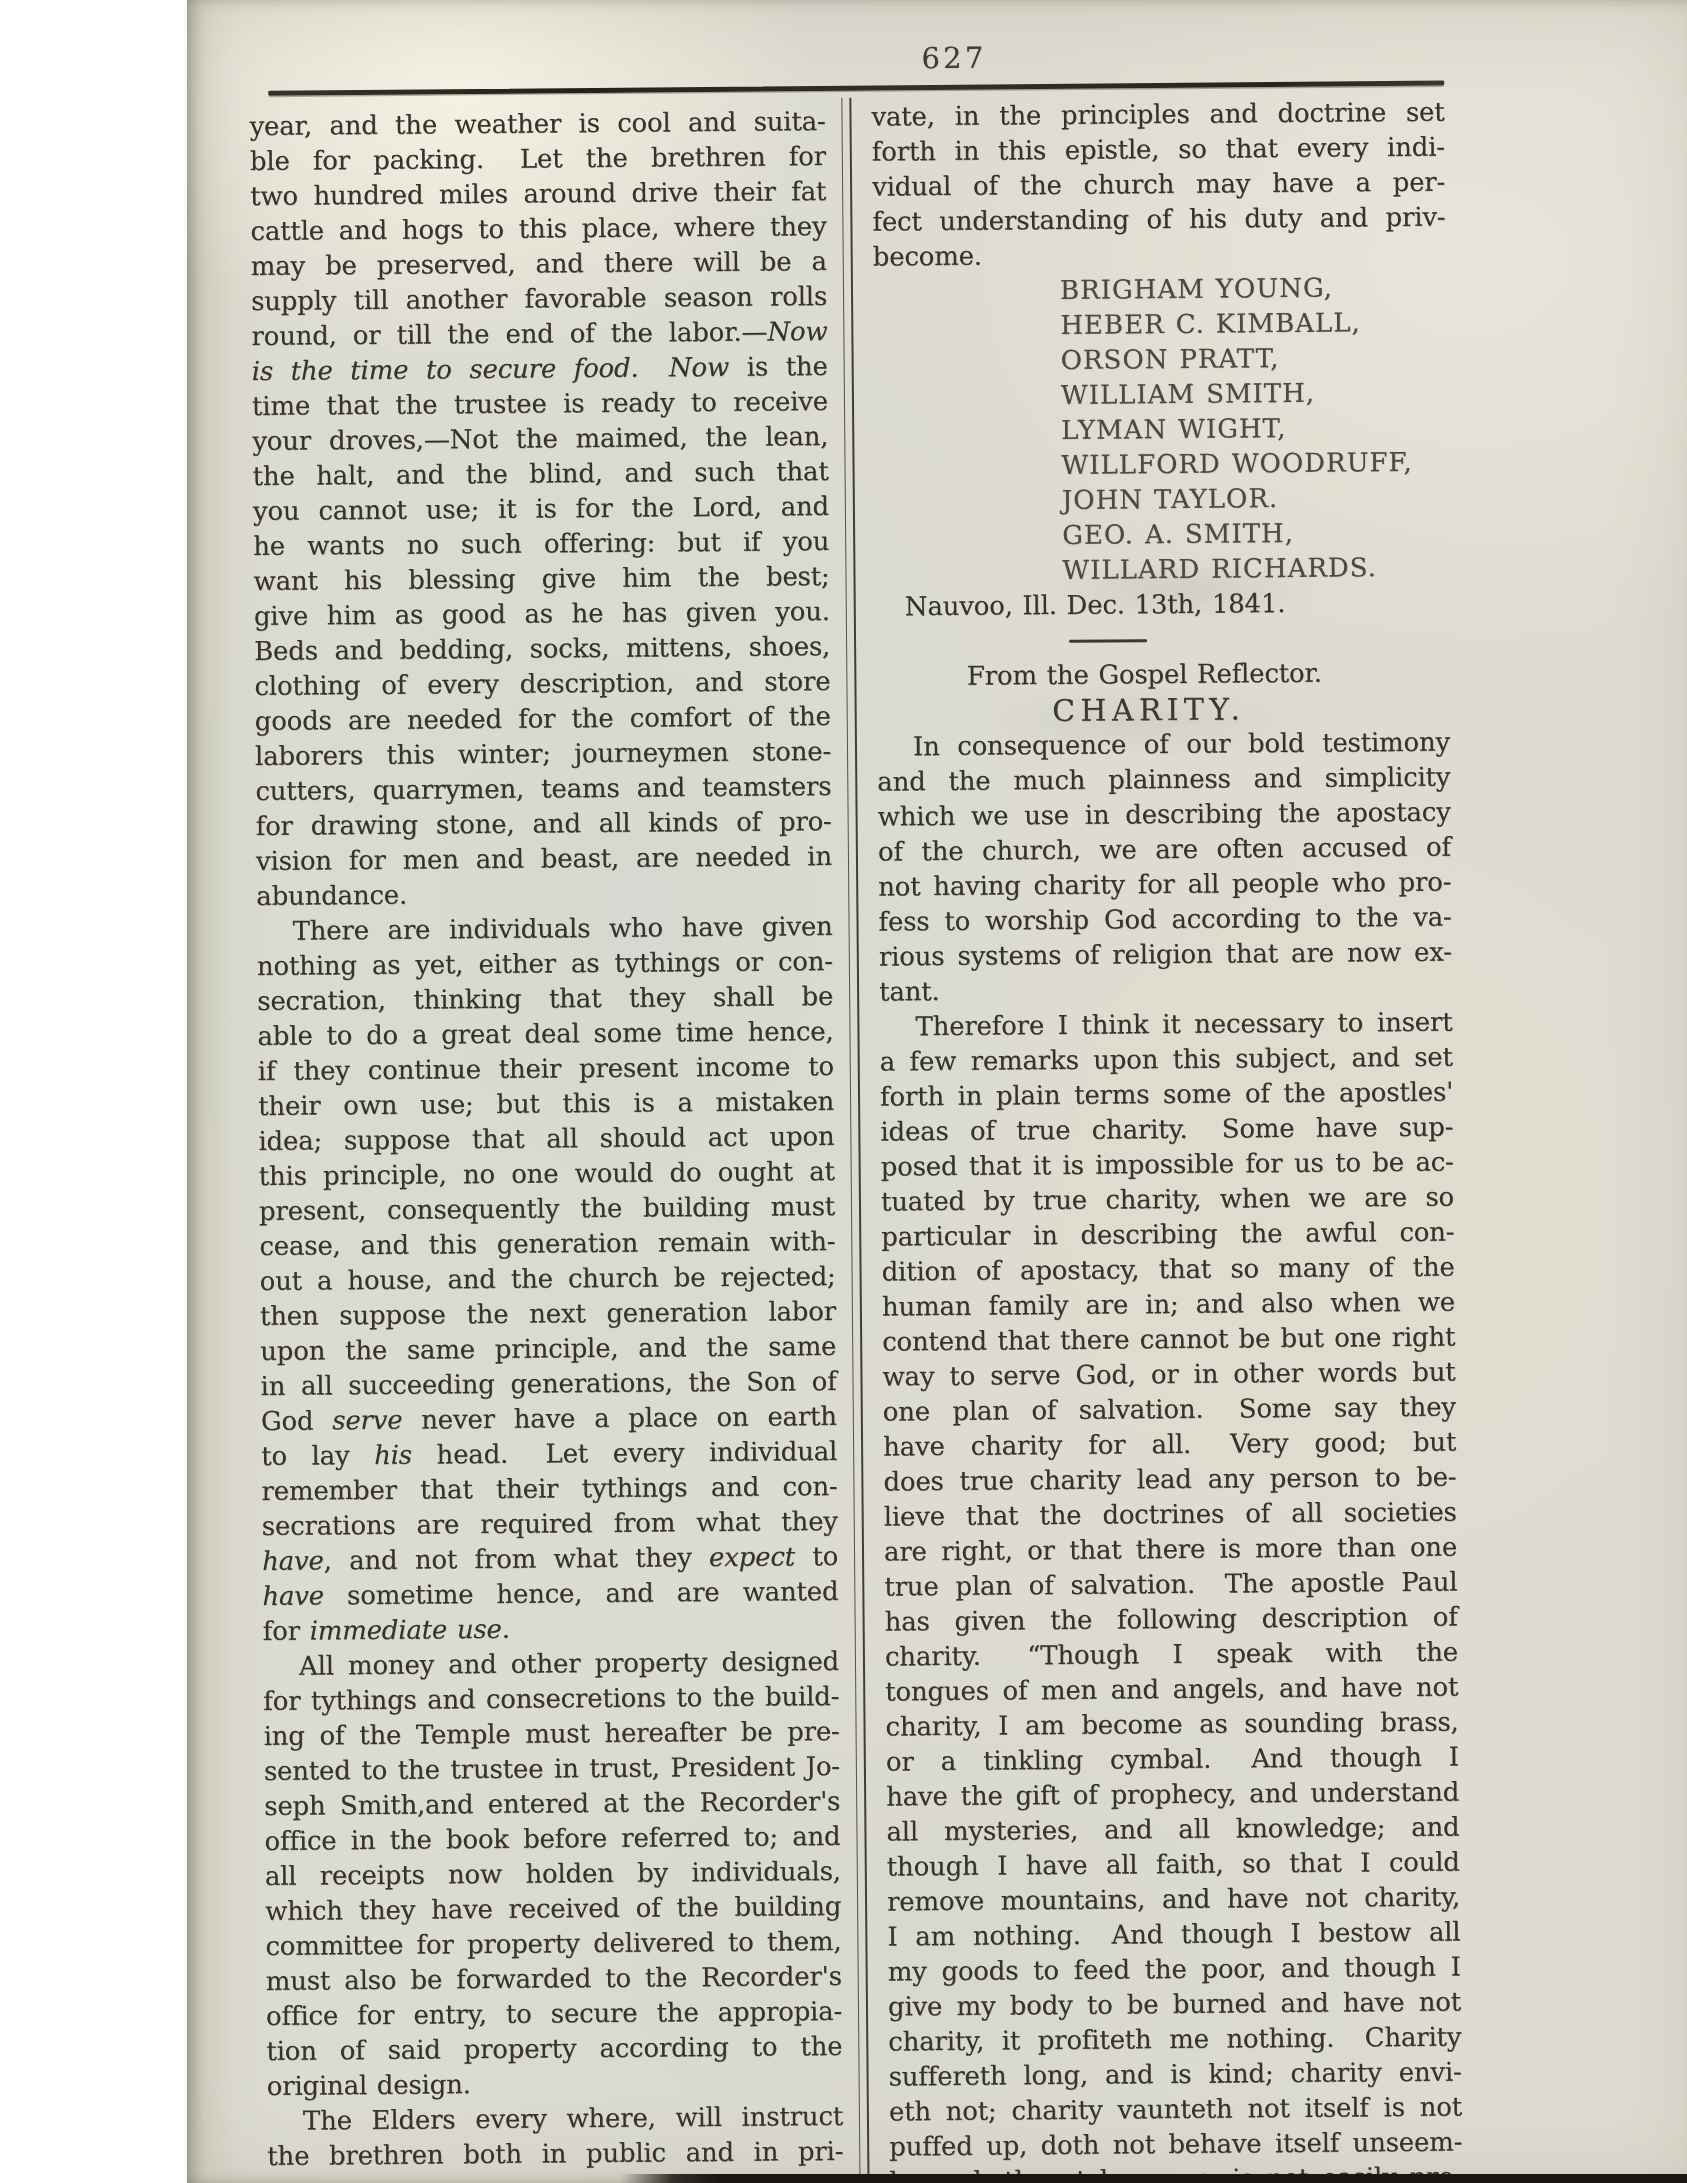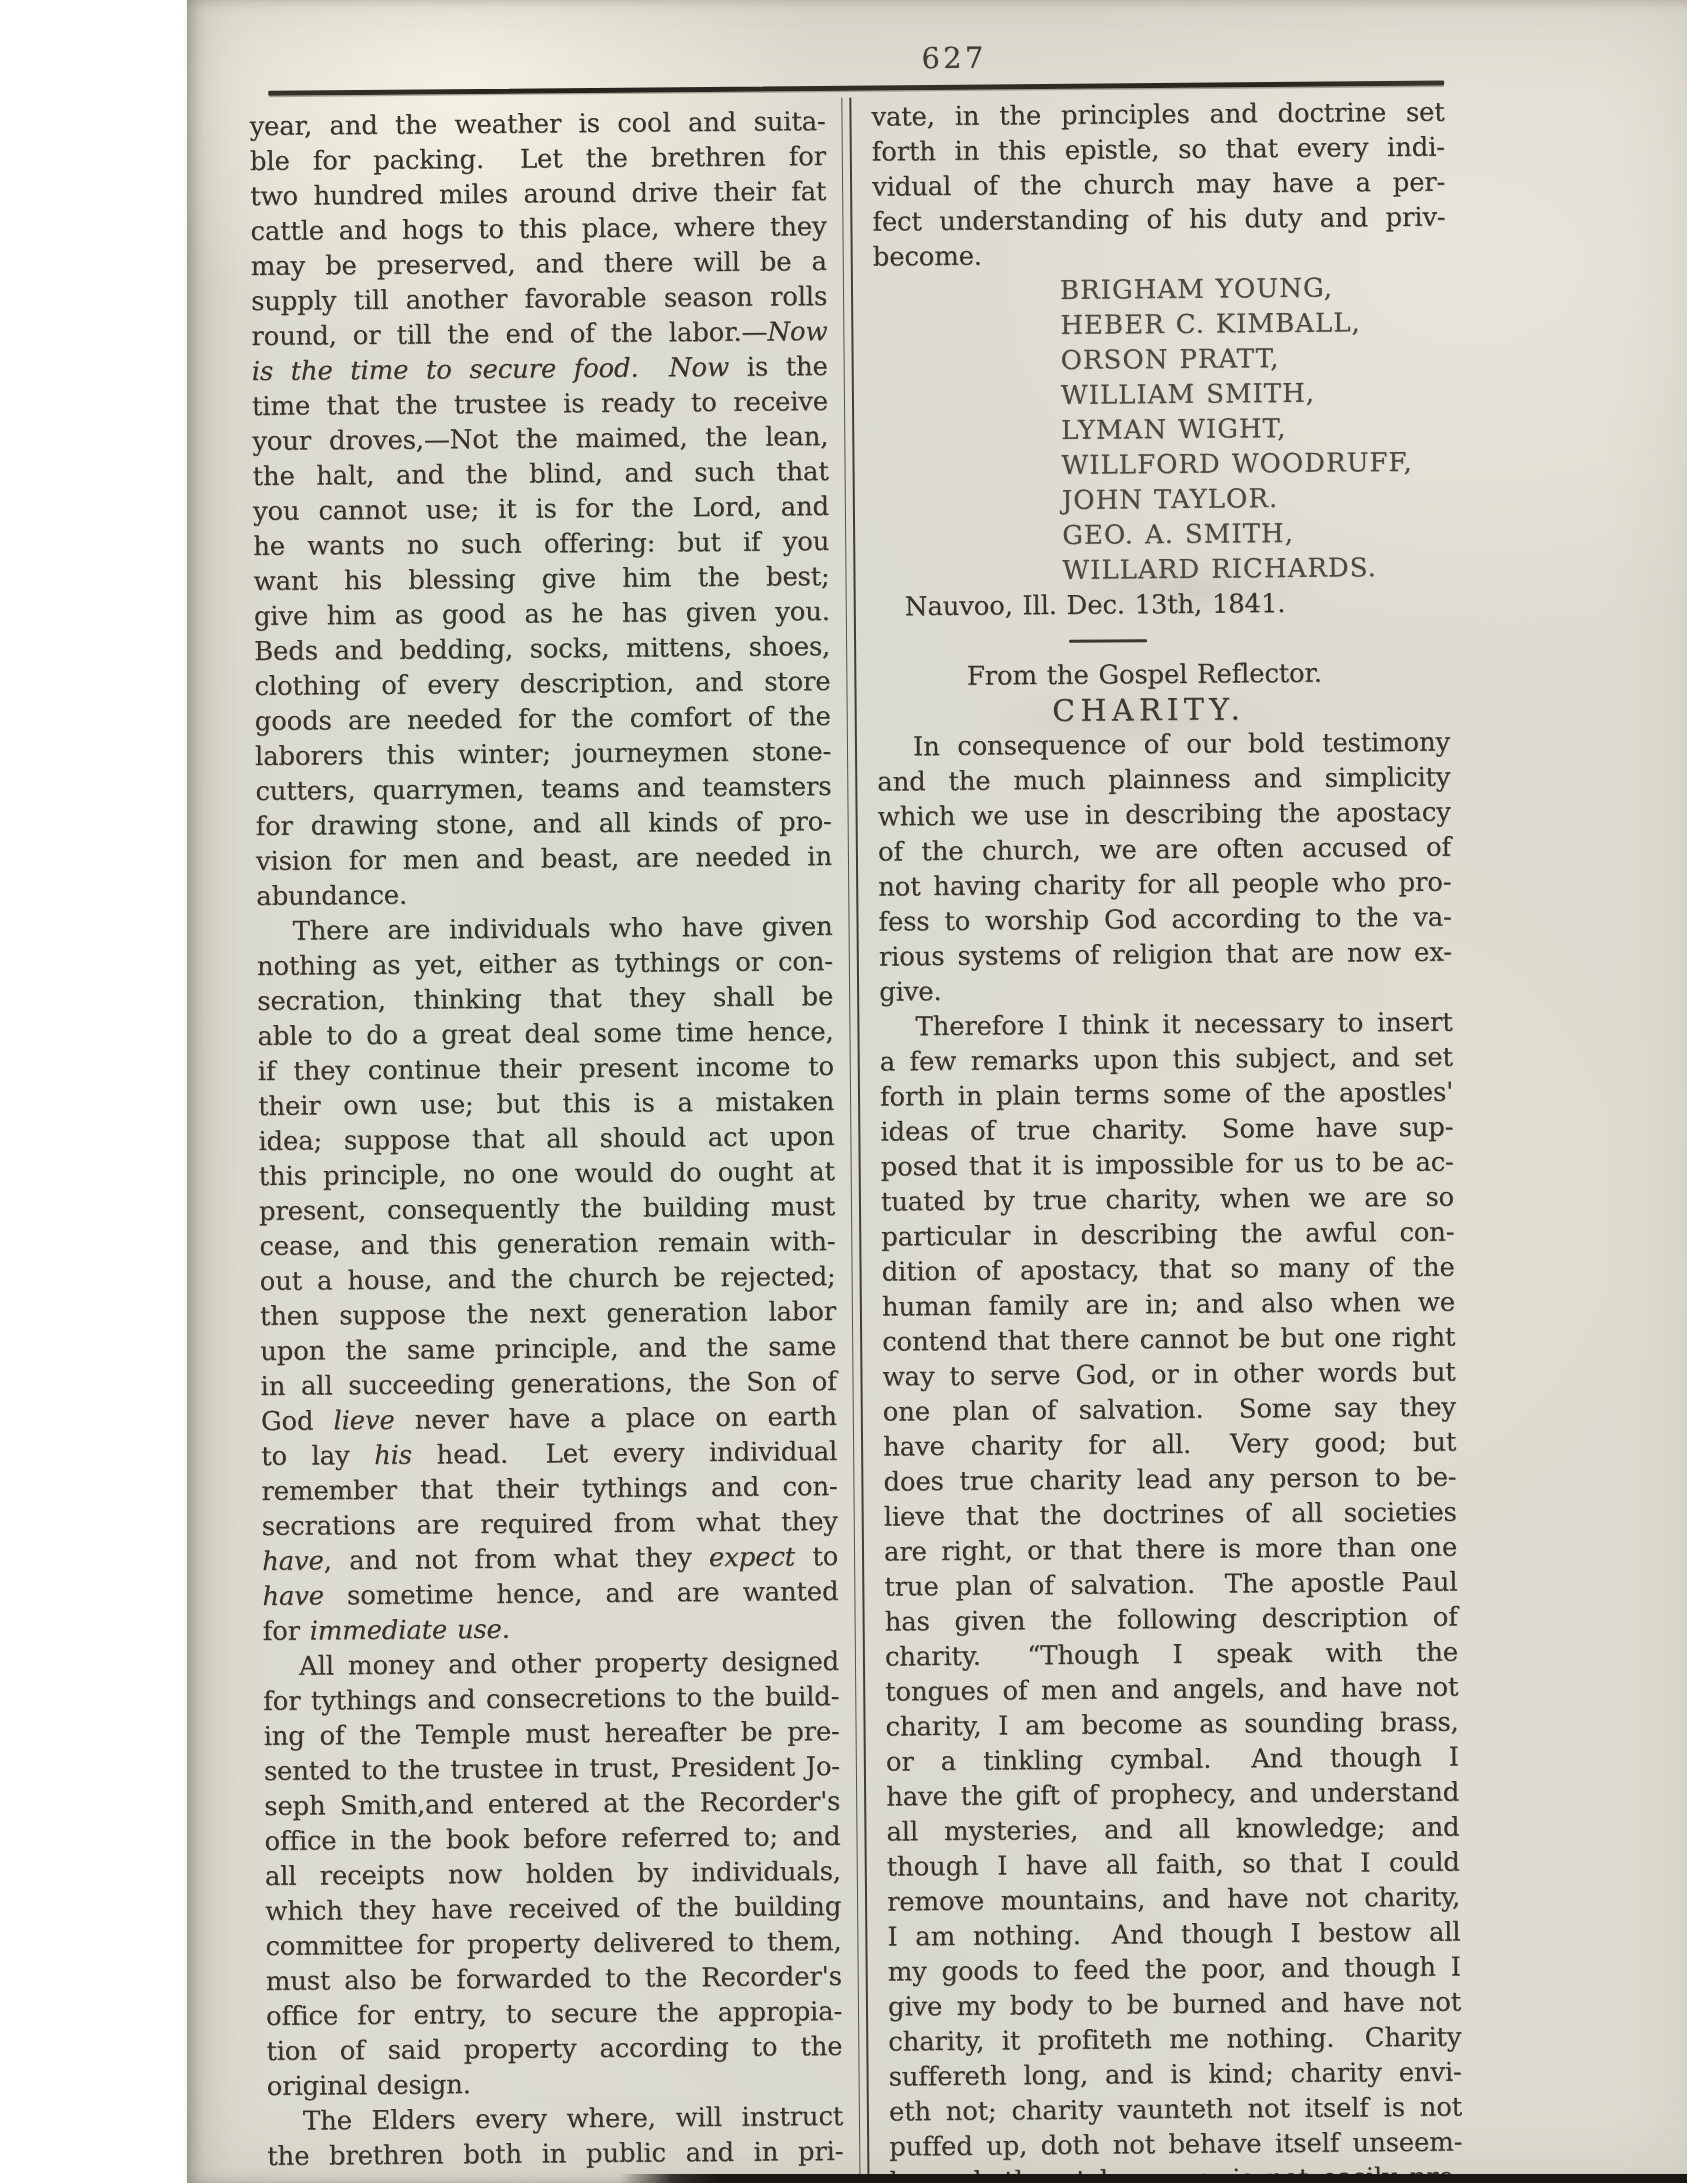--- a/index.html
+++ b/index.html
@@ -102,21 +102,21 @@
         <div class="line just"><span>if they continue their present income to</span></div>
         <div class="line just"><span>their own use; but this is a mistaken</span></div>
         <div class="line just"><span>idea; suppose that all should act upon</span></div>
         <div class="line just"><span>this principle, no one would do ought at</span></div>
         <div class="line just"><span>present, consequently the building must</span></div>
         <div class="line just"><span>cease, and this generation remain with-</span></div>
         <div class="line just"><span>out a house, and the church be rejected;</span></div>
         <div class="line just"><span>then suppose the next generation labor</span></div>
         <div class="line just"><span>upon the same principle, and the same</span></div>
         <div class="line just"><span>in all succeeding generations, the Son of</span></div>
-        <div class="line just"><span>God </span><i>lieve</i><span> never have a place on earth</span></div>
+        <div class="line just"><span>God </span><i>serve</i><span> never have a place on earth</span></div>
         <div class="line just"><span>to lay </span><i>his</i><span> head.  Let every individual</span></div>
         <div class="line just"><span>remember that their tythings and con-</span></div>
         <div class="line just"><span>secrations are required from what they</span></div>
         <div class="line just"><i>have</i><span>, and not from what they </span><i>expect</i><span> to</span></div>
         <div class="line just"><i>have</i><span> sometime hence, and are wanted</span></div>
         <div class="line"><span>for </span><i>immediate use.</i></div>
         <div class="line just indent"><span>All money and other property designed</span></div>
         <div class="line just"><span>for tythings and consecretions to the build-</span></div>
         <div class="line just"><span>ing of the Temple must hereafter be pre-</span></div>
         <div class="line just"><span>sented to the trustee in trust, President Jo-</span></div>
@@ -153,21 +153,21 @@
         </div>
         <div class="line center">From the Gospel Reflector.</div>
         <div class="line charity">CHARITY.</div>
         <div class="line just indent"><span>In consequence of our bold testimony</span></div>
         <div class="line just"><span>and the much plainness and simplicity</span></div>
         <div class="line just"><span>which we use in describing the apostacy</span></div>
         <div class="line just"><span>of the church, we are often accused of</span></div>
         <div class="line just"><span>not having charity for all people who pro-</span></div>
         <div class="line just"><span>fess to worship God according to the va-</span></div>
         <div class="line just"><span>rious systems of religion that are now ex-</span></div>
-        <div class="line"><span>give.</span></div>
+        <div class="line"><span>tant.</span></div>
         <div class="line just indent"><span>Therefore I think it necessary to insert</span></div>
         <div class="line just"><span>a few remarks upon this subject, and set</span></div>
         <div class="line just"><span>forth in plain terms some of the apostles'</span></div>
         <div class="line just"><span>ideas of true charity.  Some have sup-</span></div>
         <div class="line just"><span>posed that it is impossible for us to be ac-</span></div>
         <div class="line just"><span>tuated by true charity, when we are so</span></div>
         <div class="line just"><span>particular in describing the awful con-</span></div>
         <div class="line just"><span>dition of apostacy, that so many of the</span></div>
         <div class="line just"><span>human family are in; and also when we</span></div>
         <div class="line just"><span>contend that there cannot be but one right</span></div>

